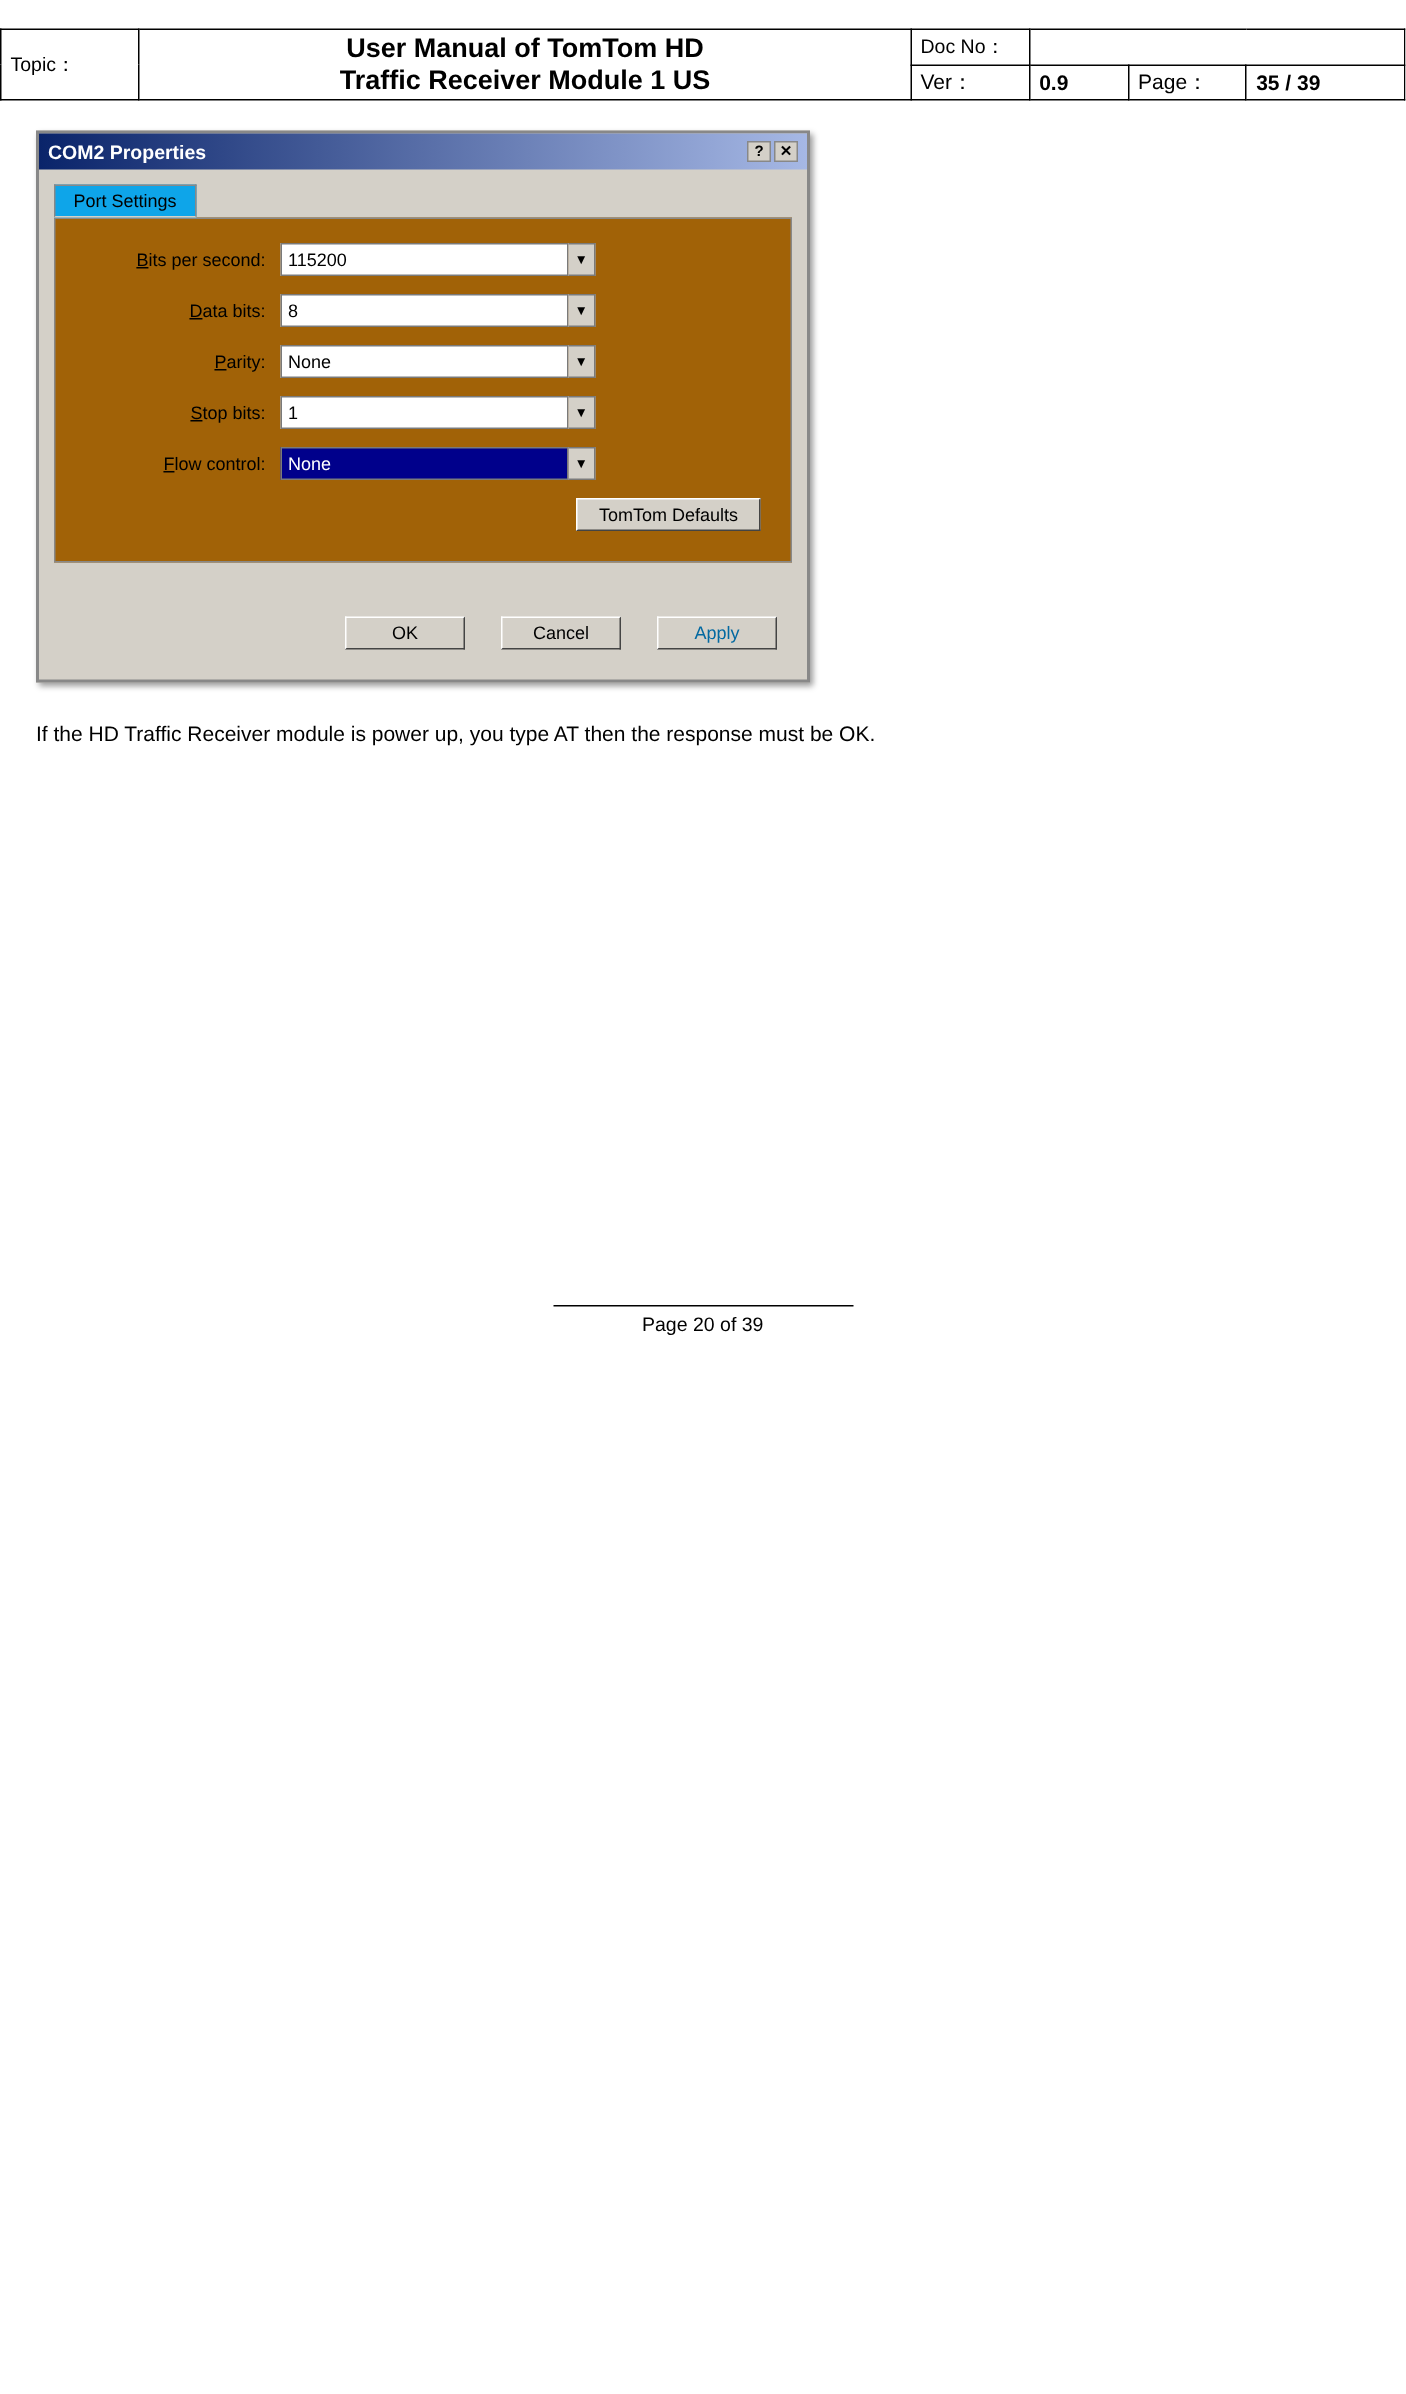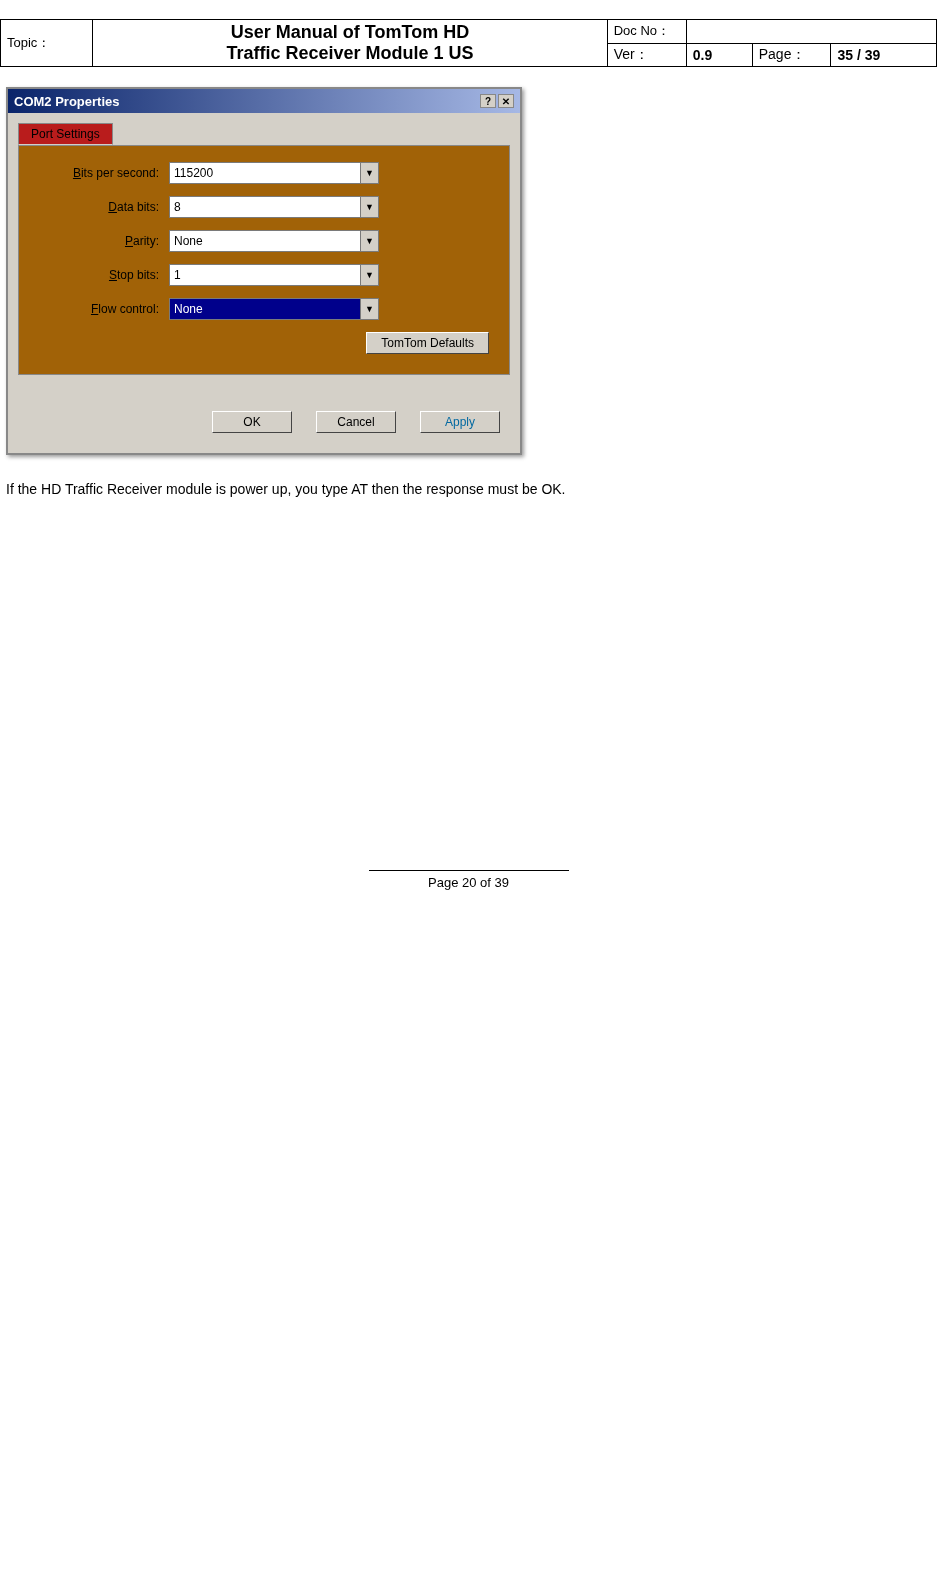--- a/index.html
+++ b/index.html
@@ -41,21 +41,21 @@
     .header-docno-value {
       font-size: 13px;
     }
     .header-ver-label { width: 40px; }
     .header-ver-value { width: 50px; font-weight: bold; }
     .header-page-label { width: 50px; }
     .header-page-value { width: 80px; font-weight: bold; }
 
     
     .main-content {
-      padding: 20px 10px 20px 6px;
+      padding: 20px 10px 20px 24px;
     }
 
     
     .screenshot-container {
       margin-bottom: 24px;
     }
 
     
     .win-dialog {
       width: 516px;
@@ -113,21 +113,21 @@
     .win-tab {
       background: #d4d0c8;
       border: 1px solid #888;
       border-bottom: none;
       padding: 3px 12px;
       font-size: 12px;
       cursor: pointer;
     }
 
     .win-tab.active {
-      background: #b91c1c;
+      background: #0ea5e9;
       border-bottom: 1px solid #d4d0c8;
       position: relative;
       z-index: 1;
     }
 
     
     .port-settings-frame {
       border: 1px solid #888;
       background: #a16207;
       padding: 16px 20px 20px 20px;

